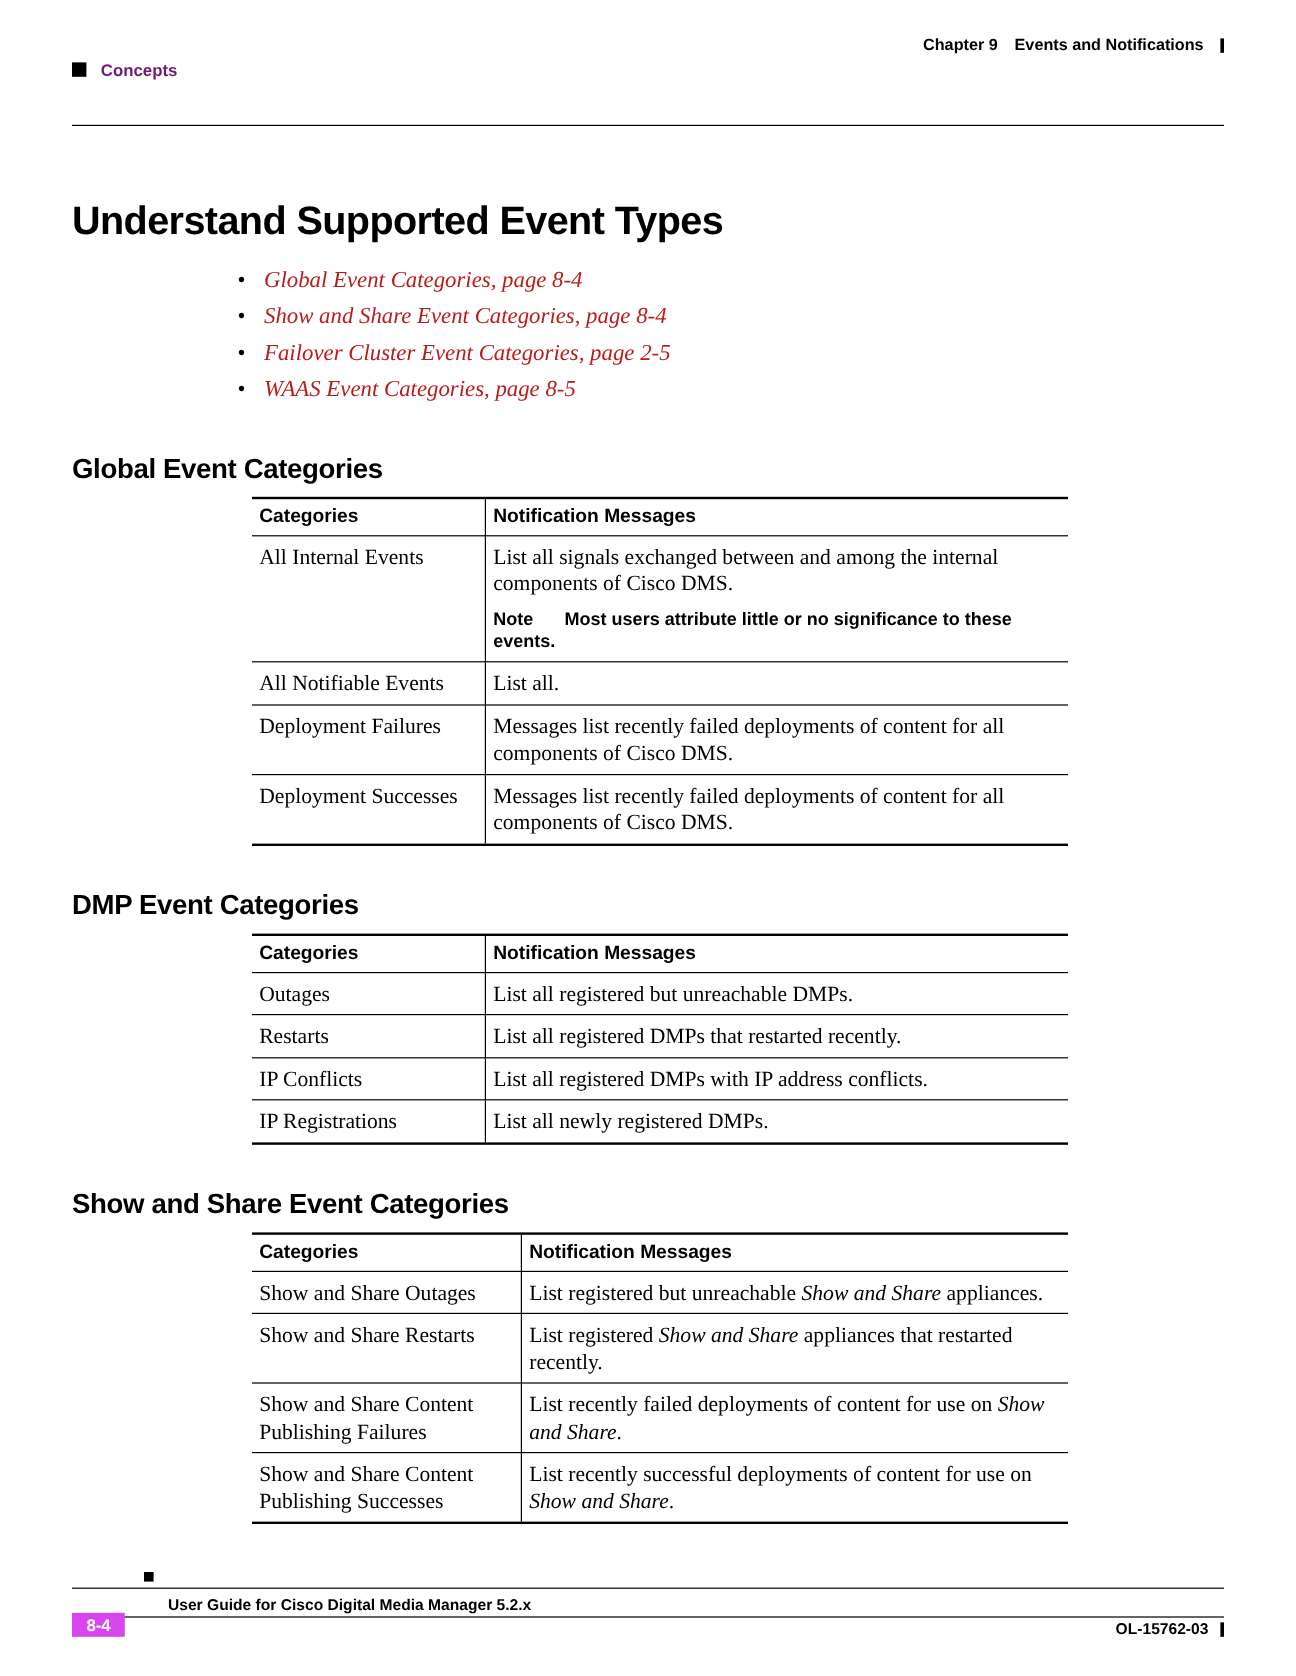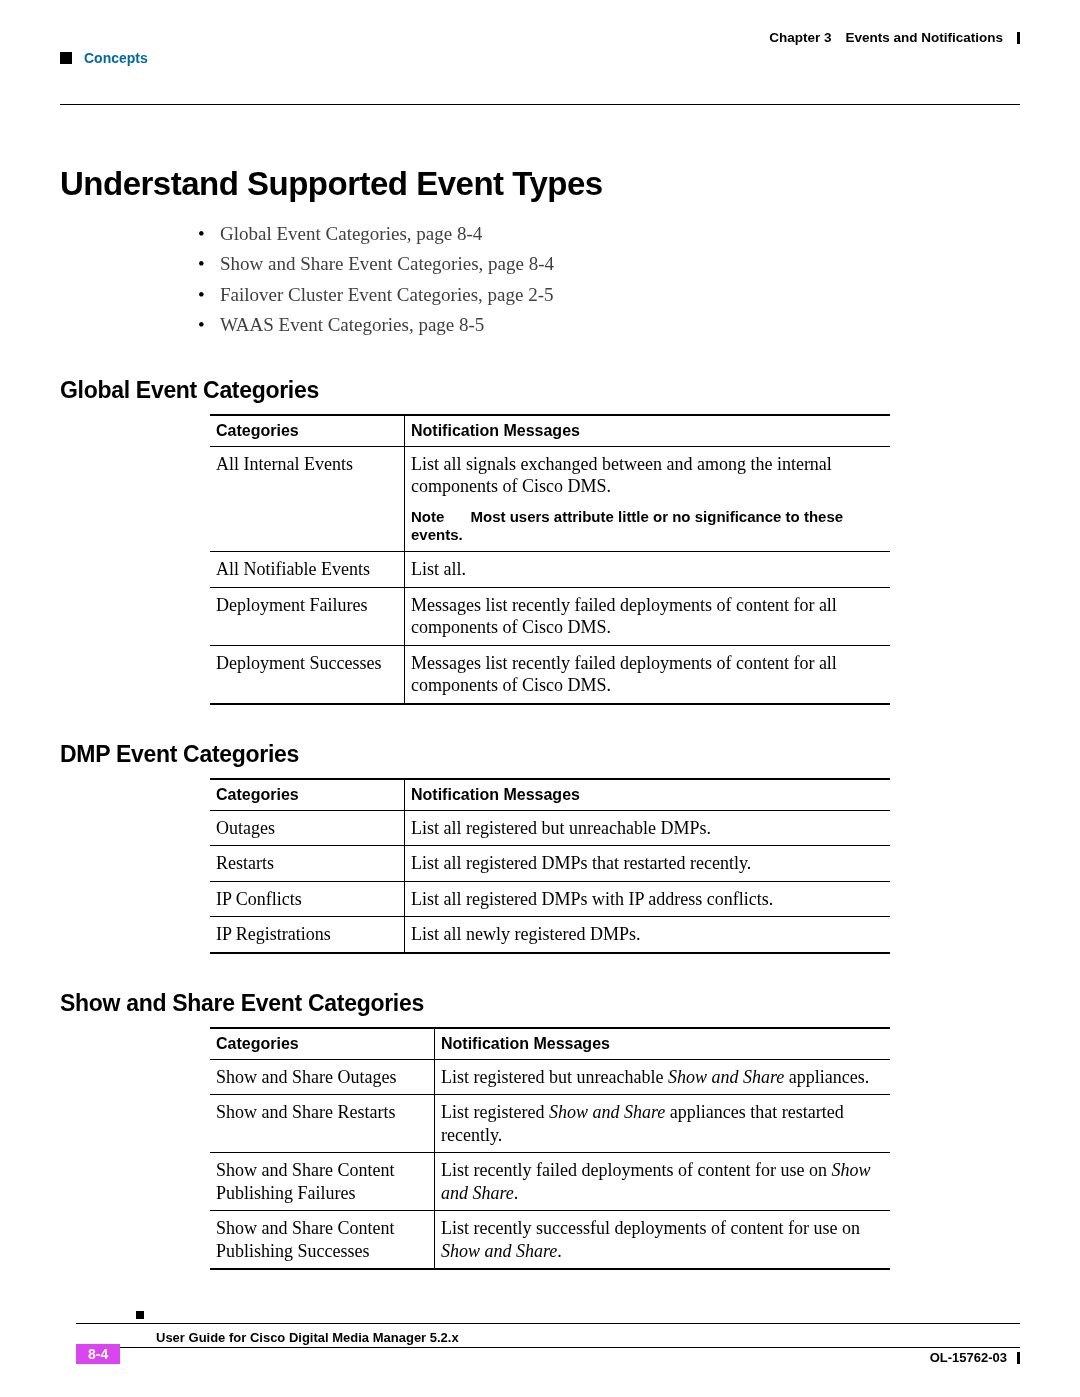--- a/index.html
+++ b/index.html
@@ -24,21 +24,21 @@
   .top-left {
     position: absolute;
     left: 0;
     top: 20px;
     display: flex;
     align-items: center;
     gap: 12px;
     font-family: Arial, Helvetica, sans-serif;
     font-weight: bold;
     font-size: 14px;
-    color: #0369a1;
+    color: #701a75;
   }
   .top-left .dot {
     width: 12px; height: 12px; background: #000;
   }
   .top-right {
     position: absolute;
     right: 0;
     top: 0;
     font-family: Arial, Helvetica, sans-serif;
     font-weight: bold;
@@ -72,22 +72,23 @@
     line-height: 1.6;
   }
   ul.toc li::before {
     content: "•";
     color: #000;
     display: inline-block;
     width: 22px;
     margin-left: -22px;
   }
   ul.toc li a {
-    color: #404040;
+    color: #b91c1c;
     text-decoration: none;
+    font-style: italic;
   }
   h2.subheading {
     font-family: Arial, Helvetica, sans-serif;
     font-weight: 900;
     font-size: 23px;
     letter-spacing: -0.3px;
     margin: 36px 0 10px 0;
   }
   
   table.data {
@@ -119,21 +120,21 @@
     font-family: Arial, Helvetica, sans-serif;
     font-size: 15px;
     margin-top: 10px;
   }
   .note-line .note-label { font-weight: bold; margin-right: 22px; }
   .note-line .note-text { font-weight: bold; }
   em.italic { font-style: italic; }
   
   .footer {
     position: absolute;
-    left: 76px; right: 60px; bottom: 32px;
+    left: 60px; right: 60px; bottom: 32px;
   }
   .footer .fline-top {
     border-top: 1px solid #000;
   }
   .footer .guide {
     font-family: Arial, Helvetica, sans-serif;
     font-weight: bold;
     font-size: 13px;
     margin: 6px 0 2px 80px;
   }
@@ -171,21 +172,21 @@
 <body>
 
 <div class="page">
 
   <div class="topbar">
     <div class="top-left">
       <span class="dot"></span>
       <span>Concepts</span>
     </div>
     <div class="top-right">
-      <span class="chapnum">Chapter 3</span>
+      <span class="chapnum">Chapter 9</span>
       <span>Events and Notifications</span>
       <span class="bar"></span>
     </div>
   </div>
   <div class="rule-top"></div>
 
   <h1 class="section-title">Understand Supported Event Types</h1>
 
   <ul class="toc">
     <li><a>Global Event Categories, page 8-4</a></li>

